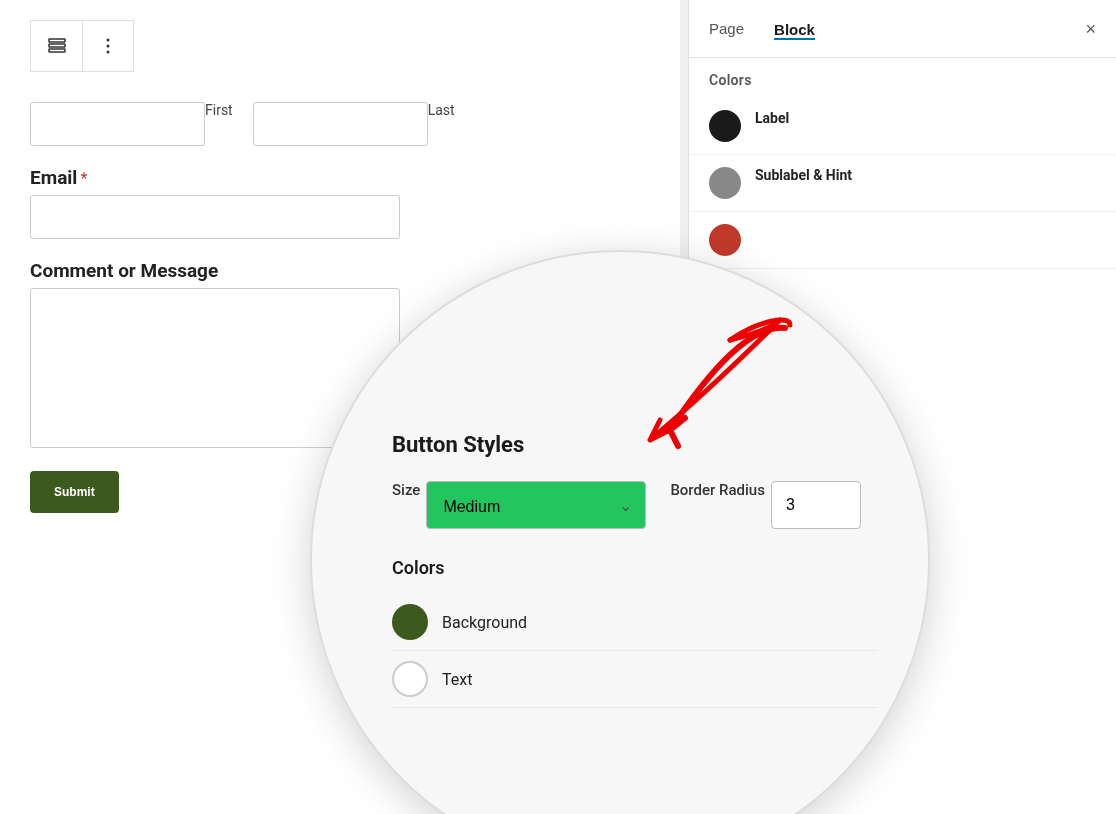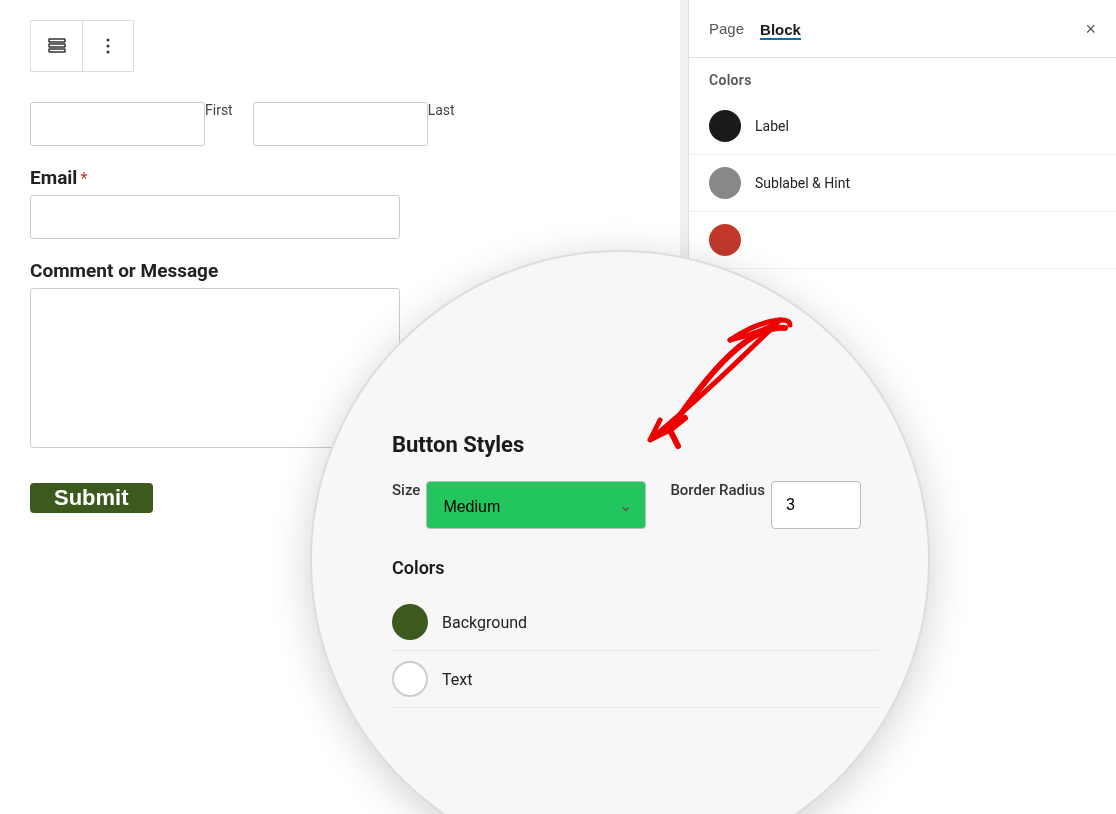--- a/index.html
+++ b/index.html
@@ -124,25 +124,25 @@
       resize: none;
       display: block;
       margin-top: 6px;
     }
 
     .submit-btn {
       background: #3d5a1e;
       color: #fff;
       border: none;
       border-radius: 4px;
-      padding: 2px 24px;
-      font-size: 22px;
+      padding: 14px 24px;
+      font-size: 12px;
       font-weight: 700;
       cursor: pointer;
-      margin-top: 15px;
+      margin-top: 3px;
     }
 
     .name-row {
       margin-bottom: 20px;
     }
 
     
     .divider {
       position: absolute;
       left: 680px;
@@ -173,21 +173,21 @@
       border-left: 1px solid #e0e0e0;
       display: flex;
       flex-direction: column;
     }
 
     .panel-header {
       display: flex;
       align-items: center;
       padding: 16px 20px;
       border-bottom: 1px solid #e0e0e0;
-      gap: 16px;
+      gap: 30px;
     }
 
     .tab-btn {
       font-size: 15px;
       color: #555;
       cursor: pointer;
       background: none;
       border: none;
       padding: 4px 0;
       font-weight: 400;
@@ -219,25 +219,26 @@
     .section-title {
       font-size: 14px;
       font-weight: 600;
       color: #555;
       padding: 14px 20px 10px;
       letter-spacing: 0.3px;
     }
 
     .color-item {
       display: flex;
-      align-items: center;
+      align-items: flex-start;
       gap: 14px;
       padding: 12px 20px;
       border-bottom: 1px solid #f0f0f0;
       cursor: pointer;
+      font-weight: bold;
     }
 
     .color-circle {
       width: 32px;
       height: 32px;
       border-radius: 50%;
       flex-shrink: 0;
     }
 
     .color-circle.black { background: #1a1a1a; }

